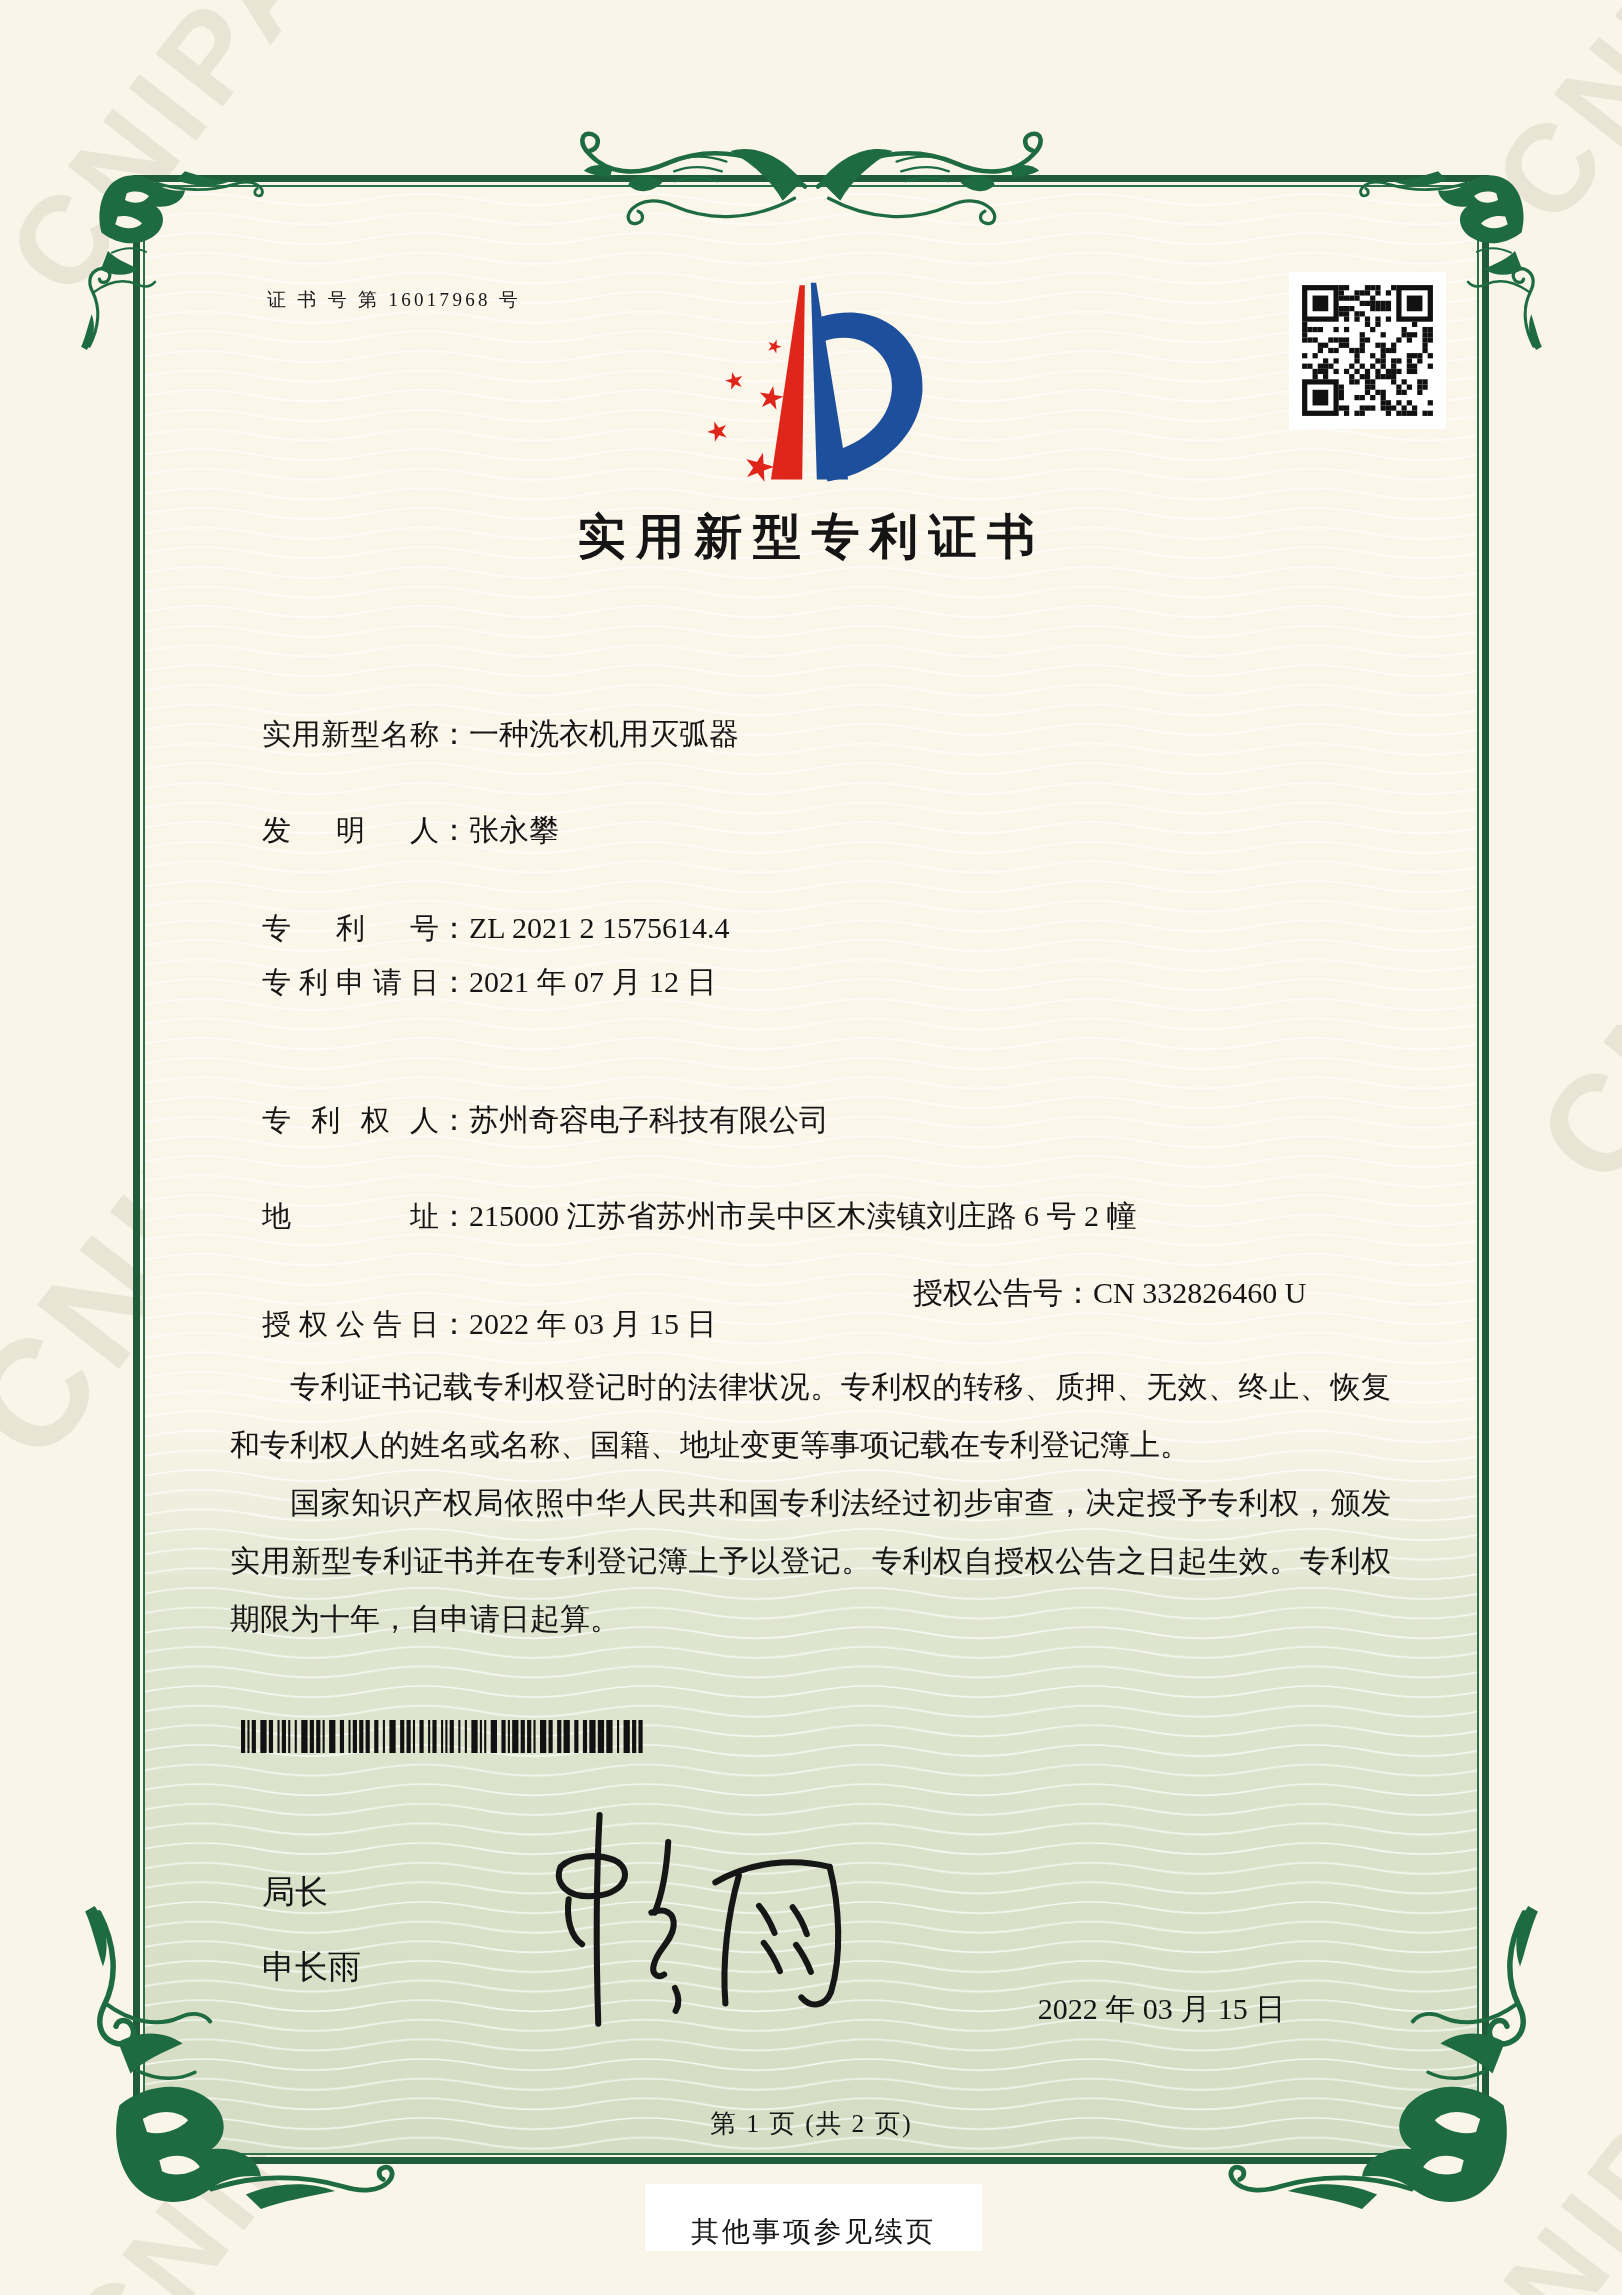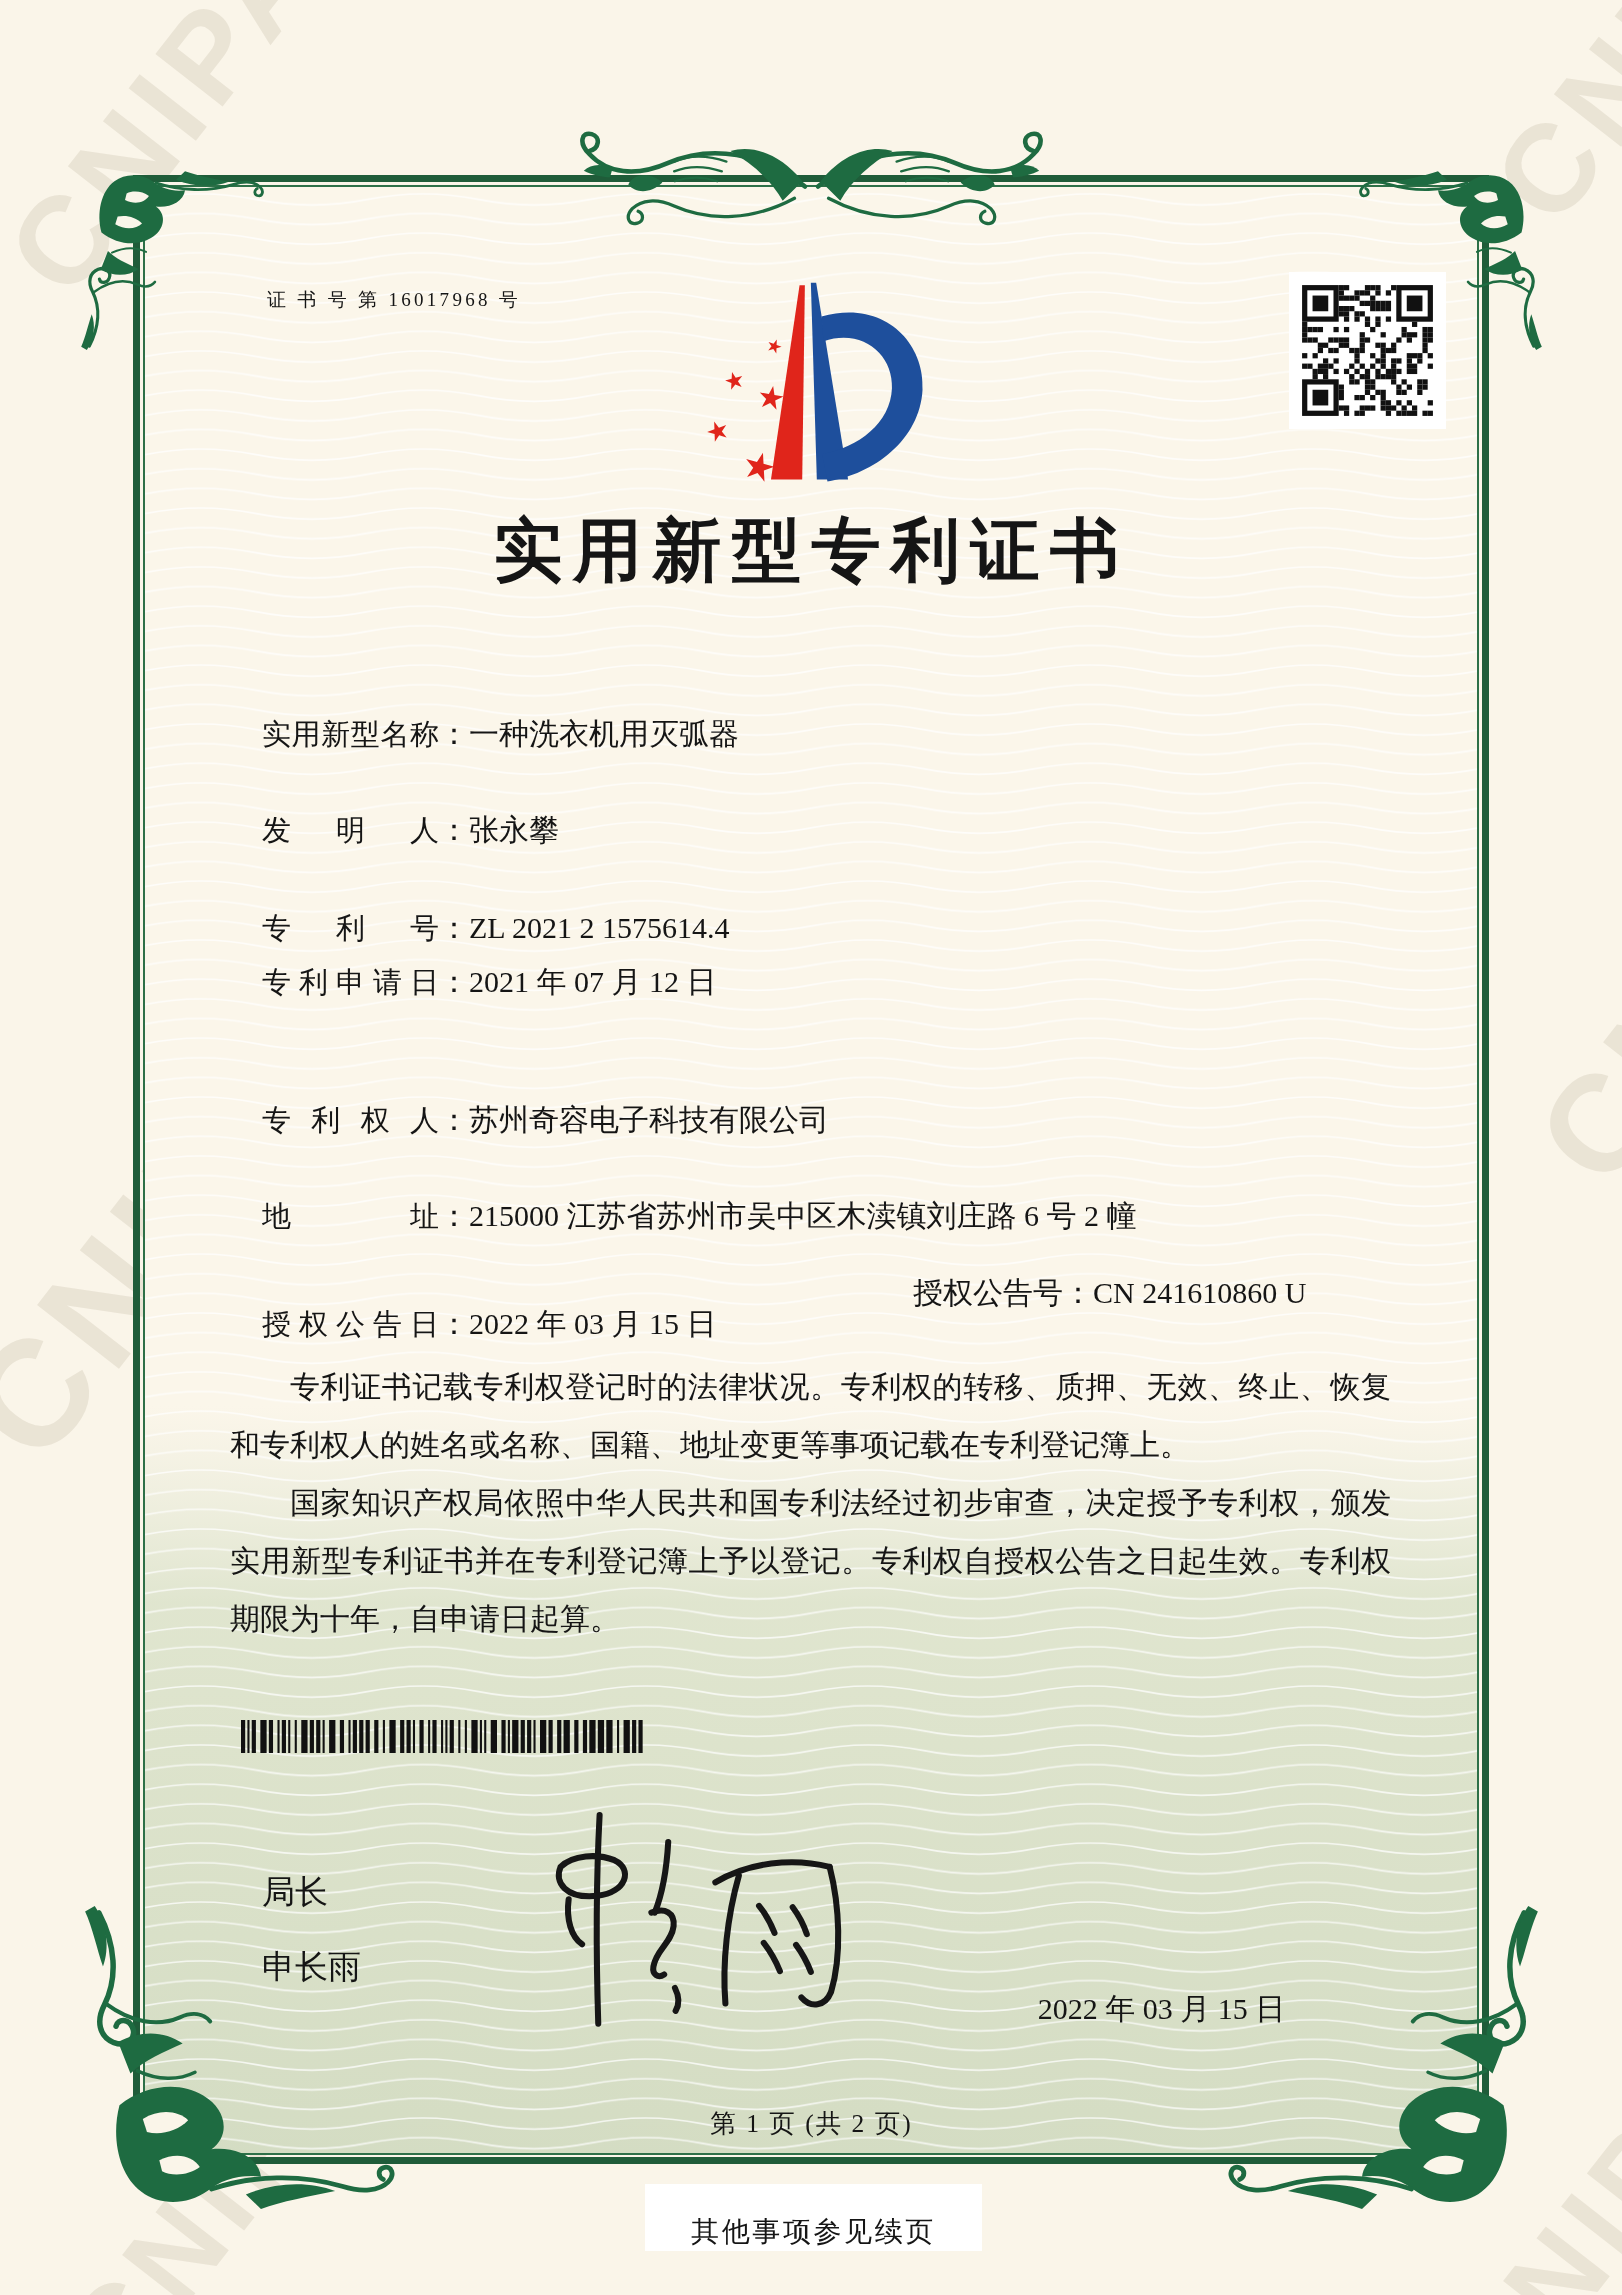--- a/index.html
+++ b/index.html
@@ -14,21 +14,21 @@
       border:7.9px solid #1f5c39;box-sizing:border-box;}
   .frame-inner{position:absolute;left:143px;top:185px;width:1336px;height:1970px;
       border:2px solid #2e7048;box-sizing:border-box;}
   .waves{position:absolute;left:145px;top:187px;width:1332px;height:1966px;}
   .orn{position:absolute;left:0;top:0;width:1623px;height:2295px;pointer-events:none;}
   
   .certno{position:absolute;left:267px;top:287px;font-size:19px;letter-spacing:3.3px;}
   .logo{position:absolute;left:690px;top:280px;width:255px;height:226px;}
   .qr{position:absolute;left:1289px;top:272px;width:157px;height:157px;background:#fff;}
   .title{position:absolute;left:0;top:505px;width:100%;text-align:center;
-         font-size:69px;font-weight:bold;letter-spacing:10.5px;}
+         font-size:48px;font-weight:bold;letter-spacing:10.5px;}
   .row{position:absolute;left:262px;font-size:30px;white-space:nowrap;}
   .lbl{display:inline-block;width:177px;text-align:justify;text-align-last:justify;
        vertical-align:bottom;font-size:29px;margin-top:32px;}
   .pair2{position:absolute;left:651px;top:0;}
   .body-text{position:absolute;left:230px;top:1358px;width:1161px;font-size:30px;
        line-height:58px;text-align:justify;}
   .body-text p{margin:0;text-indent:2em;}
   .barcode{position:absolute;left:241px;top:1720px;width:404px;height:33px;}
   .signer{position:absolute;left:262px;font-size:33px;font-weight:500;
        font-family:"Liberation Sans","DejaVu Sans",sans-serif;}
@@ -350,21 +350,21 @@
   </div>
   <div class="row" style="top:1069px;">
     <span class="lbl">专利权人</span><span>：</span><span>苏州奇容电子科技有限公司</span>
   </div>
   <div class="row" style="top:1165px;">
     <span class="lbl">地址</span><span>：</span><span>215000  江苏省苏州市吴中区木渎镇刘庄路 6 号 2 幢</span>
   </div>
   <div class="row" style="top:1273px;">
     <span class="lbl">授权公告日</span><span>：</span><span>2022 年 03 月 15 日</span>
     <span class="pair2">
-      <span>授权公告号</span><span>：</span><span>CN 241610860 U</span>
+      <span>授权公告号</span><span>：</span><span>CN 332826460 U</span>
     </span>
   </div>
 
   <div class="body-text">
     <p>专利证书记载专利权登记时的法律状况。专利权的转移、质押、无效、终止、恢复和专利权人的姓名或名称、国籍、地址变更等事项记载在专利登记簿上。</p>
     <p>国家知识产权局依照中华人民共和国专利法经过初步审查，决定授予专利权，颁发实用新型专利证书并在专利登记簿上予以登记。专利权自授权公告之日起生效。专利权期限为十年，自申请日起算。</p>
   </div>
 
   <svg class="barcode" viewBox="0 0 618 50" preserveAspectRatio="none">
     <g id="bcg" fill="#111111">

